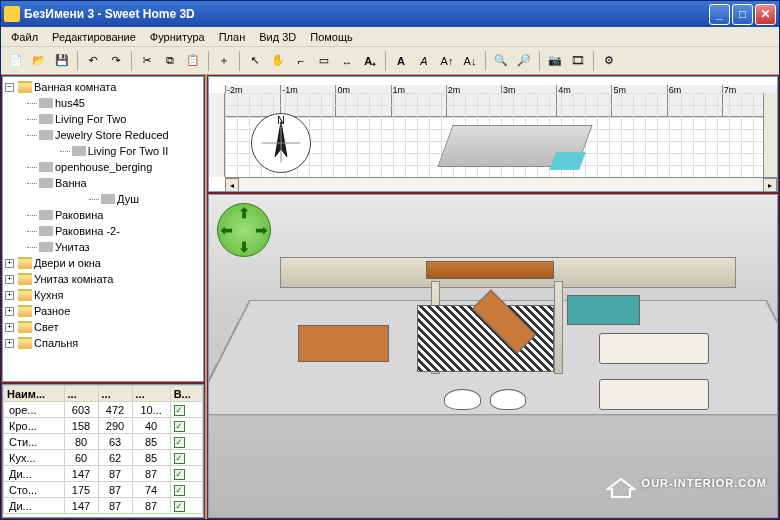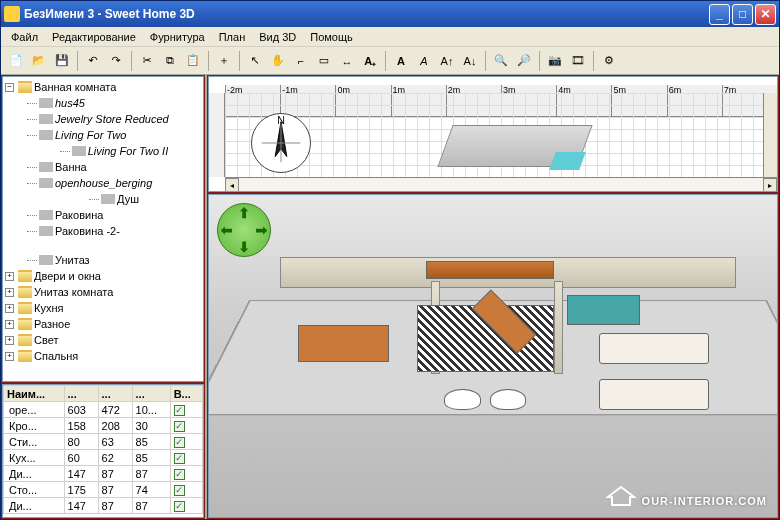--- a/index.html
+++ b/index.html
@@ -16,27 +16,27 @@
 .toolbar { height: 28px; background: #ece9d8; display: flex; align-items: center; padding: 0 4px; gap: 1px; border-bottom: 1px solid #aca899; }
 .tbutn { width: 22px; height: 22px; display: flex; align-items: center; justify-content: center; border: 1px solid transparent; border-radius: 2px; cursor: pointer; }
 .tsep { width: 1px; height: 20px; background: #aca899; margin: 0 3px; }
 .mainarea { flex: 1; display: flex; min-height: 0; }
 .leftpanel { width: 206px; display: flex; flex-direction: column; border-right: 2px solid #aca899; }
 .tree { flex: 1; background: #fff; border: 1px solid #7f9db9; margin: 1px; overflow: auto; padding: 2px; }
 .treenode { display: flex; align-items: center; height: 16px; gap: 2px; cursor: pointer; white-space: nowrap; }
 .treenode .exp { width: 9px; height: 9px; border: 1px solid #888; display: flex; align-items: center; justify-content: center; font-size: 8px; line-height: 1; margin-right: 2px; }
 .treenode .foldericon { width: 14px; height: 12px; background: linear-gradient(#ffe9a0,#e6b84a); border-radius: 1px; border-top: 2px solid #e6b84a; }
 .treenode .itemicon { width: 14px; height: 10px; background: #bbb; }
-.treenode.italic span.lbl { font-style: italic; }
+.treenode.italic span.lbl { }
 .treenode .dotline { width: 10px; border-bottom: 1px dotted #888; }
 .furntable { height: 134px; background: #fff; border: 1px solid #7f9db9; margin: 1px; overflow: auto; }
 .furntable table { width: 100%; border-collapse: collapse; }
 .furntable th, .furntable td { border: 1px solid #d4d0c8; padding: 1px 3px; text-align: left; height: 16px; white-space: nowrap; overflow: hidden; }
 .furntable th { background: #ece9d8; position: sticky; top: 0; }
-.furntable td.num { text-align: left; }
+.furntable td.num { text-align: center; }
 .chk { width: 11px; height: 11px; border: 1px solid #3c7d3c; background: #e8f5e8; display: inline-flex; align-items: center; justify-content: center; color: #2a6b2a; font-size: 9px; }
 .rightpanel { flex: 1; display: flex; flex-direction: column; min-width: 0; }
 .planview { height: 116px; background: #fff; border: 1px solid #7f9db9; margin: 1px; position: relative; overflow: hidden; }
 .ruler-h { position: absolute; top: 8px; left: 16px; right: 0; height: 32px; background: #f0f0f0; border-bottom: 1px solid #888; display: flex; }
 .rtick { flex: 1; border-left: 1px solid #888; font-size: 9px; padding-left: 1px; position: relative; }
 .ruler-v { position: absolute; top: 16px; left: 0; width: 16px; bottom: 14px; background: #f0f0f0; border-right: 1px solid #888; }
 .plancanvas { position: absolute; top: 16px; left: 16px; right: 14px; bottom: 14px; background-image: linear-gradient(#ddd 1px, transparent 1px), linear-gradient(90deg, #ddd 1px, transparent 1px); background-size: 12px 12px; }
 .compass { position: absolute; left: 26px; top: 20px; width: 60px; height: 60px; border: 1px solid #444; border-radius: 50%; background: #fff; }
 .compass svg { width: 100%; height: 100%; }
 .planmodel { position: absolute; left: 220px; top: 32px; width: 140px; height: 42px; background: linear-gradient(#ddd,#bbb); border: 1px solid #888; transform: skewX(-20deg); }
@@ -46,21 +46,21 @@
 .sbtn { width: 14px; height: 14px; background: #ece9d8; border: 1px solid #888; display: flex; align-items: center; justify-content: center; font-size: 8px; }
 .sbtrack { flex: 1; background: #f4f3ee; }
 .view3d { flex: 1; border: 1px solid #7f9db9; margin: 1px; position: relative; background: linear-gradient(#e8e8e8 0%, #d0d0d0 35%, #b8b8b8 100%); overflow: hidden; }
 .navcircle { position: absolute; left: 8px; top: 8px; width: 54px; height: 54px; border-radius: 50%; background: radial-gradient(#9edf7a,#5fb83a); border: 1px solid #3a7a1a; display: grid; grid-template: repeat(3,1fr)/repeat(3,1fr); align-items: center; justify-items: center; }
 .navarrow { color: #156b00; font-size: 14px; font-weight: bold; cursor: pointer; }
 .scene { position: absolute; top: 20px; left: 40px; right: 10px; bottom: 20px; perspective: 900px; }
 .floor { position: absolute; top: 30%; left: 0; right: 0; bottom: 0; background: #d8d8d8; transform: rotateX(58deg); transform-origin: top; border: 2px solid #999; }
 .wallset { position: absolute; top: 15%; left: 6%; right: 6%; height: 60%; }
 .wall { position: absolute; background: linear-gradient(#e6e0d0,#c8c2b0); border: 1px solid #888; }
 .furniture { position: absolute; border: 1px solid #666; }
-.watermark { position: absolute; right: 10px; bottom: 10px; color: #fff; font-size: 20px; font-weight: bold; letter-spacing: 1px; text-shadow: 0 0 3px #666; display: flex; align-items: flex-end; gap: 6px; }
+.watermark { position: absolute; right: 10px; bottom: 18px; color: #fff; font-size: 20px; font-weight: bold; letter-spacing: 1px; text-shadow: 0 0 3px #666; display: flex; align-items: flex-start; gap: 6px; }
 .watermark .house { width: 30px; height: 22px; }
 .checker { background-image: linear-gradient(45deg,#333 25%,#fff 25%,#fff 50%,#333 50%,#333 75%,#fff 75%); background-size: 8px 8px; }
 </style>
 </head>
 <body>
 
 <div class="window">
 
   <div class="titlebar">
     <div class="ticon"></div>
@@ -126,58 +126,58 @@
         </div>
         <div id="tree-children">
             <div class="treenode italic" style="padding-left: 22px;">
               <span class="dotline"></span>
               <span class="itemicon"></span>
               <span class="lbl">hus45</span>
             </div>
             <div class="treenode italic" style="padding-left: 22px;">
               <span class="dotline"></span>
               <span class="itemicon"></span>
+              <span class="lbl">Living For Two</span>
+            </div>
+            <div class="treenode italic" style="padding-left: 22px;">
+              <span class="dotline"></span>
+              <span class="itemicon"></span>
               <span class="lbl">Jewelry Store Reduced</span>
             </div>
+            <div class="treenode italic" style="padding-left: 22px; justify-content: center;">
+              <span class="dotline"></span>
+              <span class="itemicon"></span>
+              <span class="lbl">Living For Two II</span>
+            </div>
             <div class="treenode italic" style="padding-left: 22px;">
               <span class="dotline"></span>
               <span class="itemicon"></span>
-              <span class="lbl">Living For Two</span>
-            </div>
-            <div class="treenode italic" style="padding-left: 22px; justify-content: center;">
-              <span class="dotline"></span>
-              <span class="itemicon"></span>
-              <span class="lbl">Living For Two II</span>
+              <span class="lbl">openhouse_berging</span>
             </div>
             <div class="treenode" style="padding-left: 22px;">
               <span class="dotline"></span>
               <span class="itemicon"></span>
               <span class="lbl">Ванна</span>
             </div>
-            <div class="treenode italic" style="padding-left: 22px;">
-              <span class="dotline"></span>
-              <span class="itemicon"></span>
-              <span class="lbl">openhouse_berging</span>
-            </div>
             <div class="treenode" style="padding-left: 22px; justify-content: center;">
               <span class="dotline"></span>
               <span class="itemicon"></span>
               <span class="lbl">Душ</span>
             </div>
             <div class="treenode" style="padding-left: 22px;">
               <span class="dotline"></span>
               <span class="itemicon"></span>
               <span class="lbl">Раковина</span>
             </div>
             <div class="treenode" style="padding-left: 22px;">
               <span class="dotline"></span>
               <span class="itemicon"></span>
               <span class="lbl">Раковина -2-</span>
             </div>
-            <div class="treenode" style="padding-left: 22px; margin-top: 13px;">
+            <div class="treenode" style="padding-left: 22px;">
               <span class="dotline"></span>
               <span class="itemicon"></span>
               <span class="lbl">Унитаз</span>
             </div>
           </div>
         <div id="tree-siblings">
             <div class="treenode">
               <span class="exp">+</span>
               <span class="foldericon"></span>
               <span class="lbl">Двери и окна</span>
@@ -224,22 +224,22 @@
               <tr>
                 <td><span class="itemicon" style="display:inline-block;vertical-align:middle;margin-right:2px"></span>ope...</td>
                 <td class="num">603</td>
                 <td class="num">472</td>
                 <td class="num">10...</td>
                 <td><span class="chk">✓</span></td>
               </tr>
               <tr>
                 <td><span class="itemicon" style="display:inline-block;vertical-align:middle;margin-right:2px"></span>Кро...</td>
                 <td class="num">158</td>
-                <td class="num">208</td>
-                <td class="num">30</td>
+                <td class="num">290</td>
+                <td class="num">40</td>
                 <td><span class="chk">✓</span></td>
               </tr>
               <tr>
                 <td><span class="itemicon" style="display:inline-block;vertical-align:middle;margin-right:2px"></span>Сти...</td>
                 <td class="num">80</td>
                 <td class="num">63</td>
                 <td class="num">85</td>
                 <td><span class="chk">✓</span></td>
               </tr>
               <tr>

